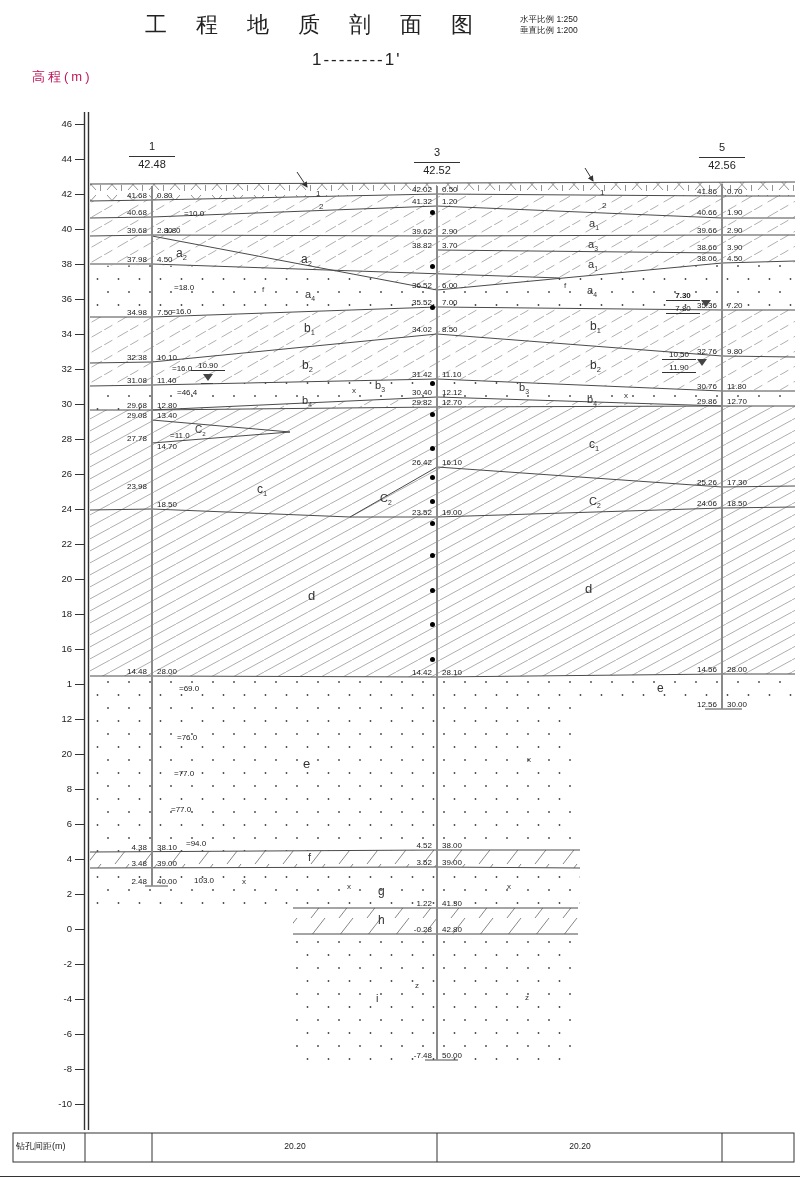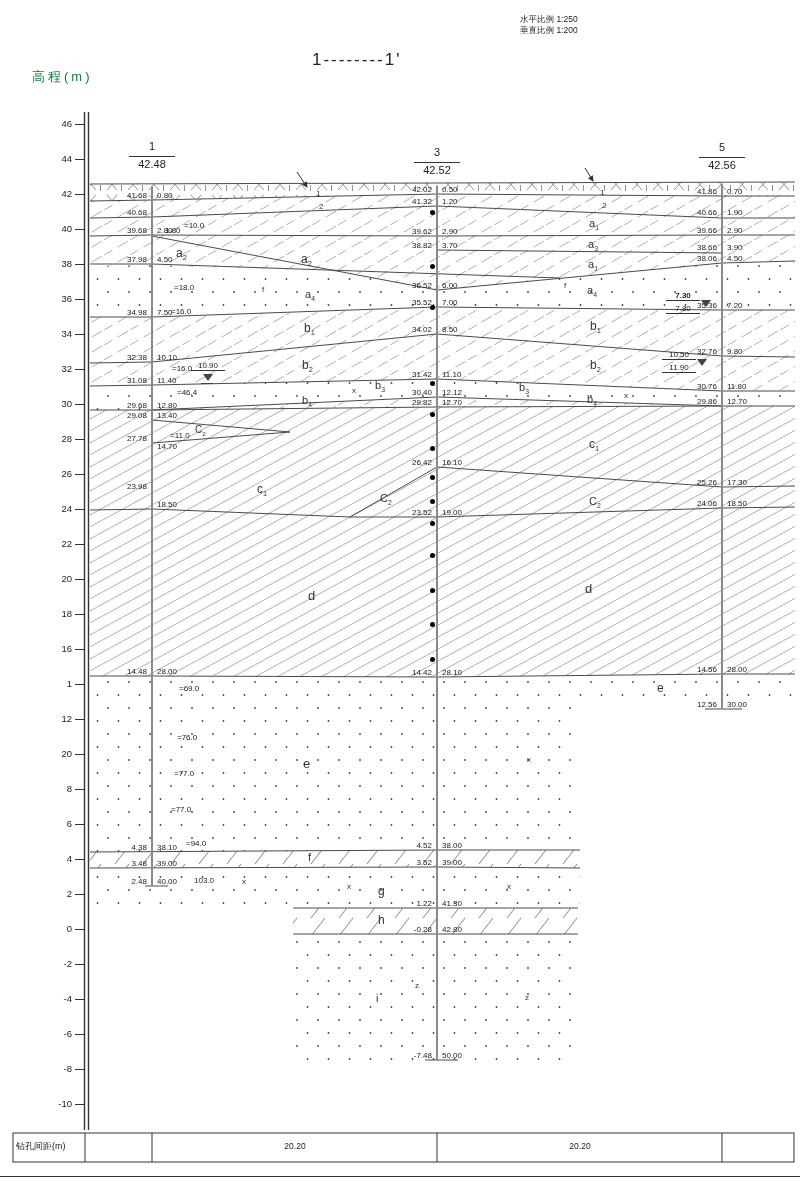--- a/index.html
+++ b/index.html
@@ -4,21 +4,21 @@
 <style>
   html,body{margin:0;padding:0;background:#e8e8e8;}
   #stage{position:relative;width:800px;height:1181px;background:#ffffff;overflow:hidden;
          font-family:"Liberation Sans","DejaVu Sans",sans-serif;color:#1a1a1a;}
   #drawing{position:absolute;left:0;top:0;}
   #overlay{position:absolute;left:0;top:0;width:800px;height:1181px;}
   #overlay span,#overlay div{position:absolute;white-space:nowrap;}
   .page-title{font-size:22px;letter-spacing:29px;color:#222;}
   .scale-block{font-size:8.5px;line-height:11px;color:#222;}
   .section-name{font-size:17px;letter-spacing:2px;color:#222;}
-  .axis-caption{font-size:13px;letter-spacing:3px;color:#15803d;}
+  .axis-caption{font-size:13px;letter-spacing:3px;color:#be185d;}
   .tick-line{width:9px;height:1px;background:#333;}
   .tick-label{width:32px;text-align:right;font-size:9.5px;color:#222;}
   .bh-id,.bh-elev{width:44px;text-align:center;font-size:11px;color:#222;}
   .bh-frac{width:46px;height:1px;background:#333;}
   .m-elev{width:47px;text-align:right;font-size:8px;}
   .m-depth{font-size:8px;}
   .ann{font-size:8px;}
   .lab{color:#333;}
   .lab sub{font-size:62%;}
   .xm,.zm,.fm,.fn{font-size:8px;color:#333;}
@@ -117,20 +117,21 @@
       <rect x="13" y="1133" width="781" height="29"></rect>
       <line x1="85" y1="1133" x2="85" y2="1162"></line>
       <line x1="152" y1="1133" x2="152" y2="1162"></line>
       <line x1="437" y1="1133" x2="437" y2="1162"></line>
       <line x1="722" y1="1133" x2="722" y2="1162"></line>
       <line x1="0" y1="1176.5" x2="800" y2="1176.5"></line>
     </g>
   </svg>
 
   <div id="overlay">
+    <span class="page-title" style="left:145px;top:10px;">工程地质剖面图</span>
     <div class="scale-block" style="left:520px;top:14px;">
       <span style="position:static">水平比例</span>
       <span style="position:static">1:250</span><br>
       <span style="position:static">垂直比例</span>
       <span style="position:static">1:200</span>
     </div>
     <span class="section-name" style="left:312px;top:50px;">1--------1'</span>
     <span class="axis-caption" style="left:32px;top:68px;">高程(m)</span>
 
     <span class="tbl-label" style="left:16px;top:1140px;">钻孔间距(m)</span>
@@ -301,21 +302,21 @@
       <span class="m-elev" style="left: 670px; top: 397.45px;">29.86</span>
       <span class="m-depth" style="left: 727px; top: 397.45px;">12.70</span>
       <span class="m-elev" style="left: 670px; top: 477.95px;">25.26</span>
       <span class="m-depth" style="left: 727px; top: 477.95px;">17.30</span>
       <span class="m-elev" style="left: 670px; top: 498.95px;">24.06</span>
       <span class="m-depth" style="left: 727px; top: 498.95px;">18.50</span>
       <span class="m-elev" style="left: 670px; top: 665.2px;">14.56</span>
       <span class="m-depth" style="left: 727px; top: 665.2px;">28.00</span>
       <span class="m-elev" style="left: 670px; top: 700.2px;">12.56</span>
       <span class="m-depth" style="left: 727px; top: 700.2px;">30.00</span>
-      <span class="ann" style="left: 184px; top: 209px; margin-top: 12px;">=10.0</span>
+      <span class="ann" style="left: 184px; top: 209px;">=10.0</span>
       <span class="ann" style="left: 174px; top: 283px;">=18.0</span>
       <span class="ann" style="left: 171px; top: 307px;">=16.0</span>
       <span class="ann" style="left: 172px; top: 364px;">=16.0</span>
       <span class="ann" style="left: 177px; top: 388px;">=46.4</span>
       <span class="ann" style="left: 170px; top: 431px;">=11.0</span>
       <span class="ann" style="left: 179px; top: 684px;">=69.0</span>
       <span class="ann" style="left: 177px; top: 733px;">=76.0</span>
       <span class="ann" style="left: 174px; top: 769px;">=77.0</span>
       <span class="ann" style="left: 171px; top: 805px;">=77.0</span>
       <span class="ann" style="left: 186px; top: 839px;">=94.0</span>

